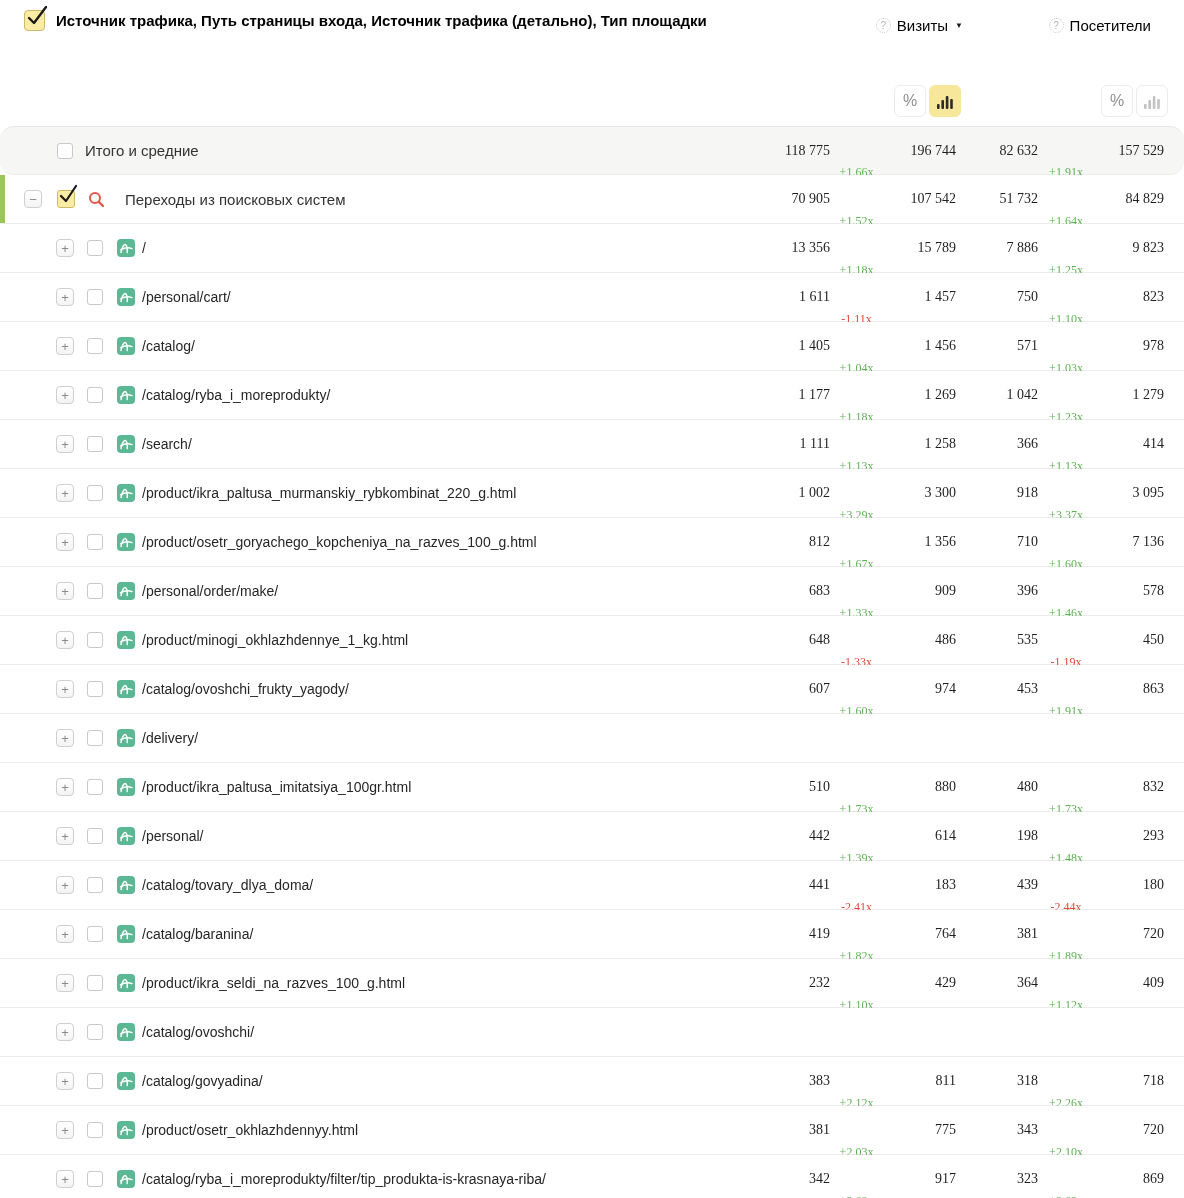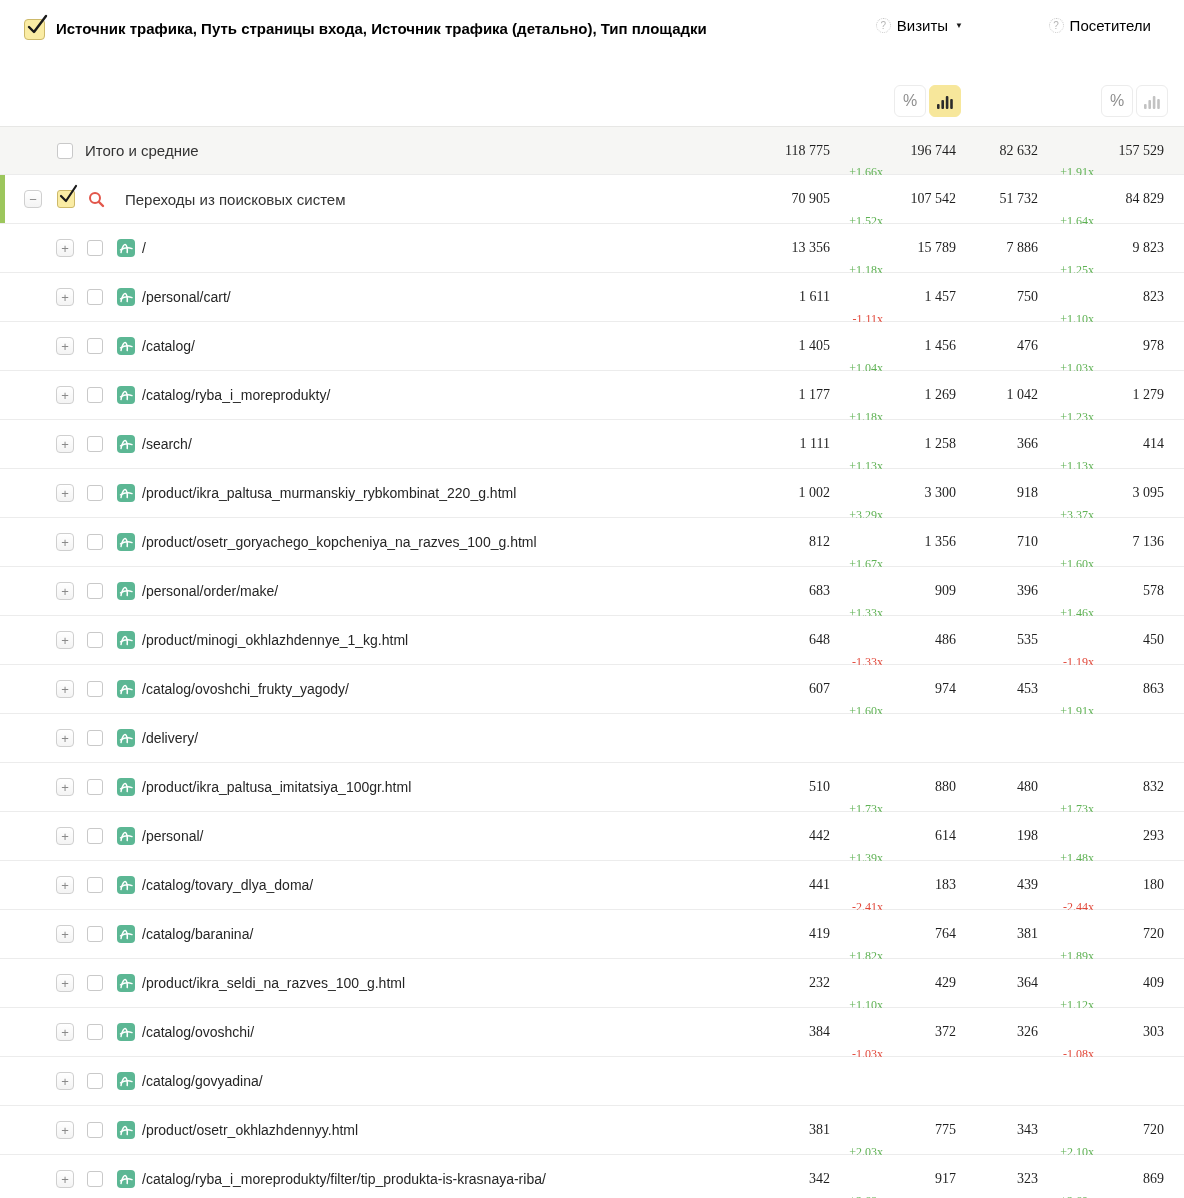--- a/index.html
+++ b/index.html
@@ -2,21 +2,21 @@
 <html style="--positive: #5fb254; --negative: #e2483a; --stripe-green: #9cc65c; --favicon-green: #5cb794; --search-red: #e2564a; --active-toggle-bg: #f7e79b; --checkbox-yellow: #faeca4; --totals-row-bg: #f6f6f4;"><head>
 <meta charset="utf-8">
 <style>
   * { margin:0; padding:0; box-sizing:border-box; }
   html,body { width:1184px; height:1198px; overflow:hidden; background:#fff;
     font-family:"Liberation Sans","DejaVu Sans",sans-serif; color:#262626; }
   .app { position:relative; width:1184px; height:1198px; }
 
   
   .thead { position:relative; height:126px; background:#fff; }
-  .dim-select { position:absolute; left:24px; top:18px; display:flex; align-items:flex-end; }
+  .dim-select { position:absolute; left:24px; top:10px; display:flex; align-items:flex-start; }
   .title { font-size:15px; font-weight:bold; color:#000; margin-left:11px; line-height:22px; }
 
   .metric { position:absolute; top:17px; display:flex; align-items:center; cursor:pointer; }
   .metric-visits { right:221px; }
   .metric-visitors { right:33px; }
   .mlabel { font-size:15px; font-weight:normal; color:#000; }
   .qmark { width:15px; height:15px; border:1px dotted #c8c8c8; border-radius:50%;
     font-size:10px; color:#b5b5b5; text-align:center; line-height:13px; margin-right:6px; flex:0 0 auto; }
   .arrow { font-size:8px; color:#1a1a1a; margin-left:7px; }
 
@@ -25,26 +25,26 @@
   .toggles-visitors { right:16px; }
   .tbtn { width:32px; height:32px; border:1px solid #ececec; border-radius:6px; background:#fff;
     display:flex; align-items:center; justify-content:center; cursor:pointer;
     font-size:16px; color:#8f8f8f; font-family:inherit; }
   .tbtn.active { background:var(--active-toggle-bg); border-color:var(--active-toggle-bg); }
   .tbtn svg { display:block; }
 
   
   .row { position:relative; display:flex; align-items:center; height:49px;
     border-bottom:1px solid #ececec; background:#fff; }
-  .row.totals { background:var(--totals-row-bg); border-top:1px solid #e7e7e5; }
+  .row.totals { background:var(--totals-row-bg); border-top:1px solid #e7e7e5;border-radius:14px; }
   .rleft { flex:1 1 auto; display:flex; align-items:center; min-width:0; }
   .nums { flex:0 0 auto; display:grid; grid-template-columns:70px 53px 73px 82px 56px 70px;
     margin-right:20px; align-items:center;font-family:Liberation Serif, serif; }
   .num { text-align:right; font-size:14px; color:#1f1f1f; white-space:nowrap; }
-  .chg { text-align:right; font-size:12px; color:var(--positive); white-space:nowrap;margin-top:44px; }
+  .chg { text-align:center; font-size:12px; color:var(--positive); white-space:nowrap;margin-top:44px; }
   .chg.neg { color:var(--negative); }
 
   .stripe { position:absolute; left:0; top:0; width:5px; height:100%;
     background:var(--stripe-green); }
 
   .expand { width:18px; height:18px; border:1px solid #cfcfcf; border-radius:4px;
     background:linear-gradient(#fff,#f4f4f4); color:#8a8a8a; font-size:13px; line-height:15px;
     text-align:center; cursor:pointer; flex:0 0 auto; font-family:inherit; padding:0; }
   .cb { position:relative; width:16px; height:16px; border:1px solid #c9c9c9; border-radius:3px;
     background:#fff; flex:0 0 auto; cursor:pointer; }
@@ -227,21 +227,21 @@
             <path d="M4 13.5 C6 4.5, 9 3.5, 10 8.5 C10.6 11.5, 10.2 13.5, 10.2 13.5" fill="none" stroke="#fff" stroke-width="1.5" stroke-linecap="round"></path>
             <path d="M3.5 10.8 C7.5 8.6, 11 8.2, 15 9.6" fill="none" stroke="#fff" stroke-width="1.5" stroke-linecap="round"></path>
           </svg>
         </span>
         <span class="path">/catalog/</span>
       </div>
       <div class="nums">
         <span class="num">1 405</span>
         <span class="chg">+1.04x</span>
         <span class="num">1 456</span>
-        <span class="num">476</span>
+        <span class="num">571</span>
         <span class="chg">+1.03x</span>
         <span class="num">978</span>
       </div>
     </div>
 
     <div class="row child">
       <div class="rleft">
         <button class="expand">+</button>
         <span class="cb"></span>
         <span class="favicon">
@@ -537,42 +537,42 @@
         <span class="cb"></span>
         <span class="favicon">
           <svg width="18" height="18" viewBox="0 0 18 18">
             <rect x="0" y="0" width="18" height="18" rx="4" fill="var(--favicon-green)"></rect>
             <path d="M4 13.5 C6 4.5, 9 3.5, 10 8.5 C10.6 11.5, 10.2 13.5, 10.2 13.5" fill="none" stroke="#fff" stroke-width="1.5" stroke-linecap="round"></path>
             <path d="M3.5 10.8 C7.5 8.6, 11 8.2, 15 9.6" fill="none" stroke="#fff" stroke-width="1.5" stroke-linecap="round"></path>
           </svg>
         </span>
         <span class="path">/catalog/ovoshchi/</span>
       </div>
-      <div class="nums">
-        <span class="num">384</span>
-        <span class="chg neg">-1.03x</span>
-        <span class="num">372</span>
-        <span class="num">326</span>
-        <span class="chg neg">-1.08x</span>
-        <span class="num">303</span>
-      </div>
     </div>
 
     <div class="row child">
       <div class="rleft">
         <button class="expand">+</button>
         <span class="cb"></span>
         <span class="favicon">
           <svg width="18" height="18" viewBox="0 0 18 18">
             <rect x="0" y="0" width="18" height="18" rx="4" fill="var(--favicon-green)"></rect>
             <path d="M4 13.5 C6 4.5, 9 3.5, 10 8.5 C10.6 11.5, 10.2 13.5, 10.2 13.5" fill="none" stroke="#fff" stroke-width="1.5" stroke-linecap="round"></path>
             <path d="M3.5 10.8 C7.5 8.6, 11 8.2, 15 9.6" fill="none" stroke="#fff" stroke-width="1.5" stroke-linecap="round"></path>
           </svg>
         </span>
         <span class="path">/catalog/govyadina/</span>
+      </div>
+      <div class="nums">
+        <span class="num">383</span>
+        <span class="chg">+2.12x</span>
+        <span class="num">811</span>
+        <span class="num">318</span>
+        <span class="chg">+2.26x</span>
+        <span class="num">718</span>
       </div>
     </div>
 
     <div class="row child">
       <div class="rleft">
         <button class="expand">+</button>
         <span class="cb"></span>
         <span class="favicon">
           <svg width="18" height="18" viewBox="0 0 18 18">
             <rect x="0" y="0" width="18" height="18" rx="4" fill="var(--favicon-green)"></rect>

